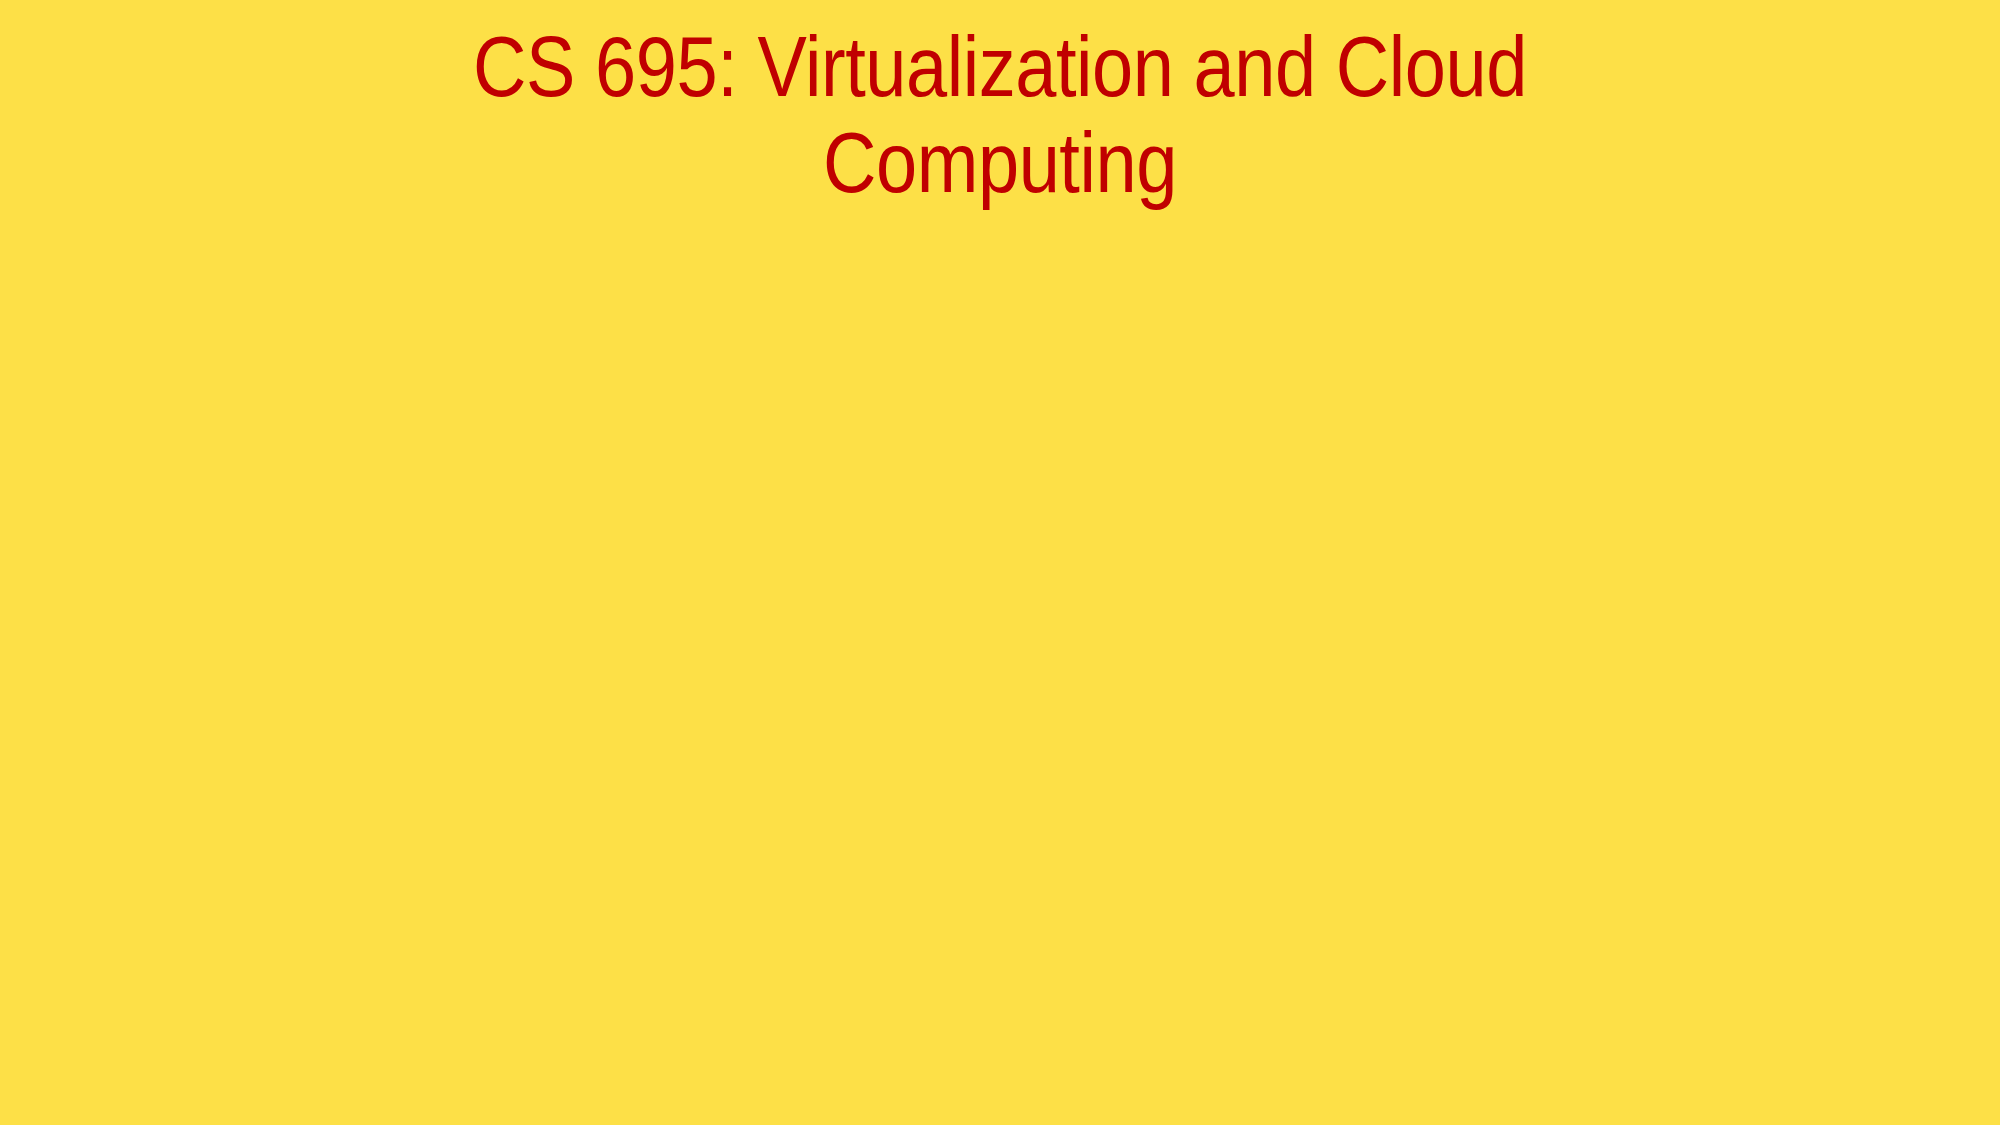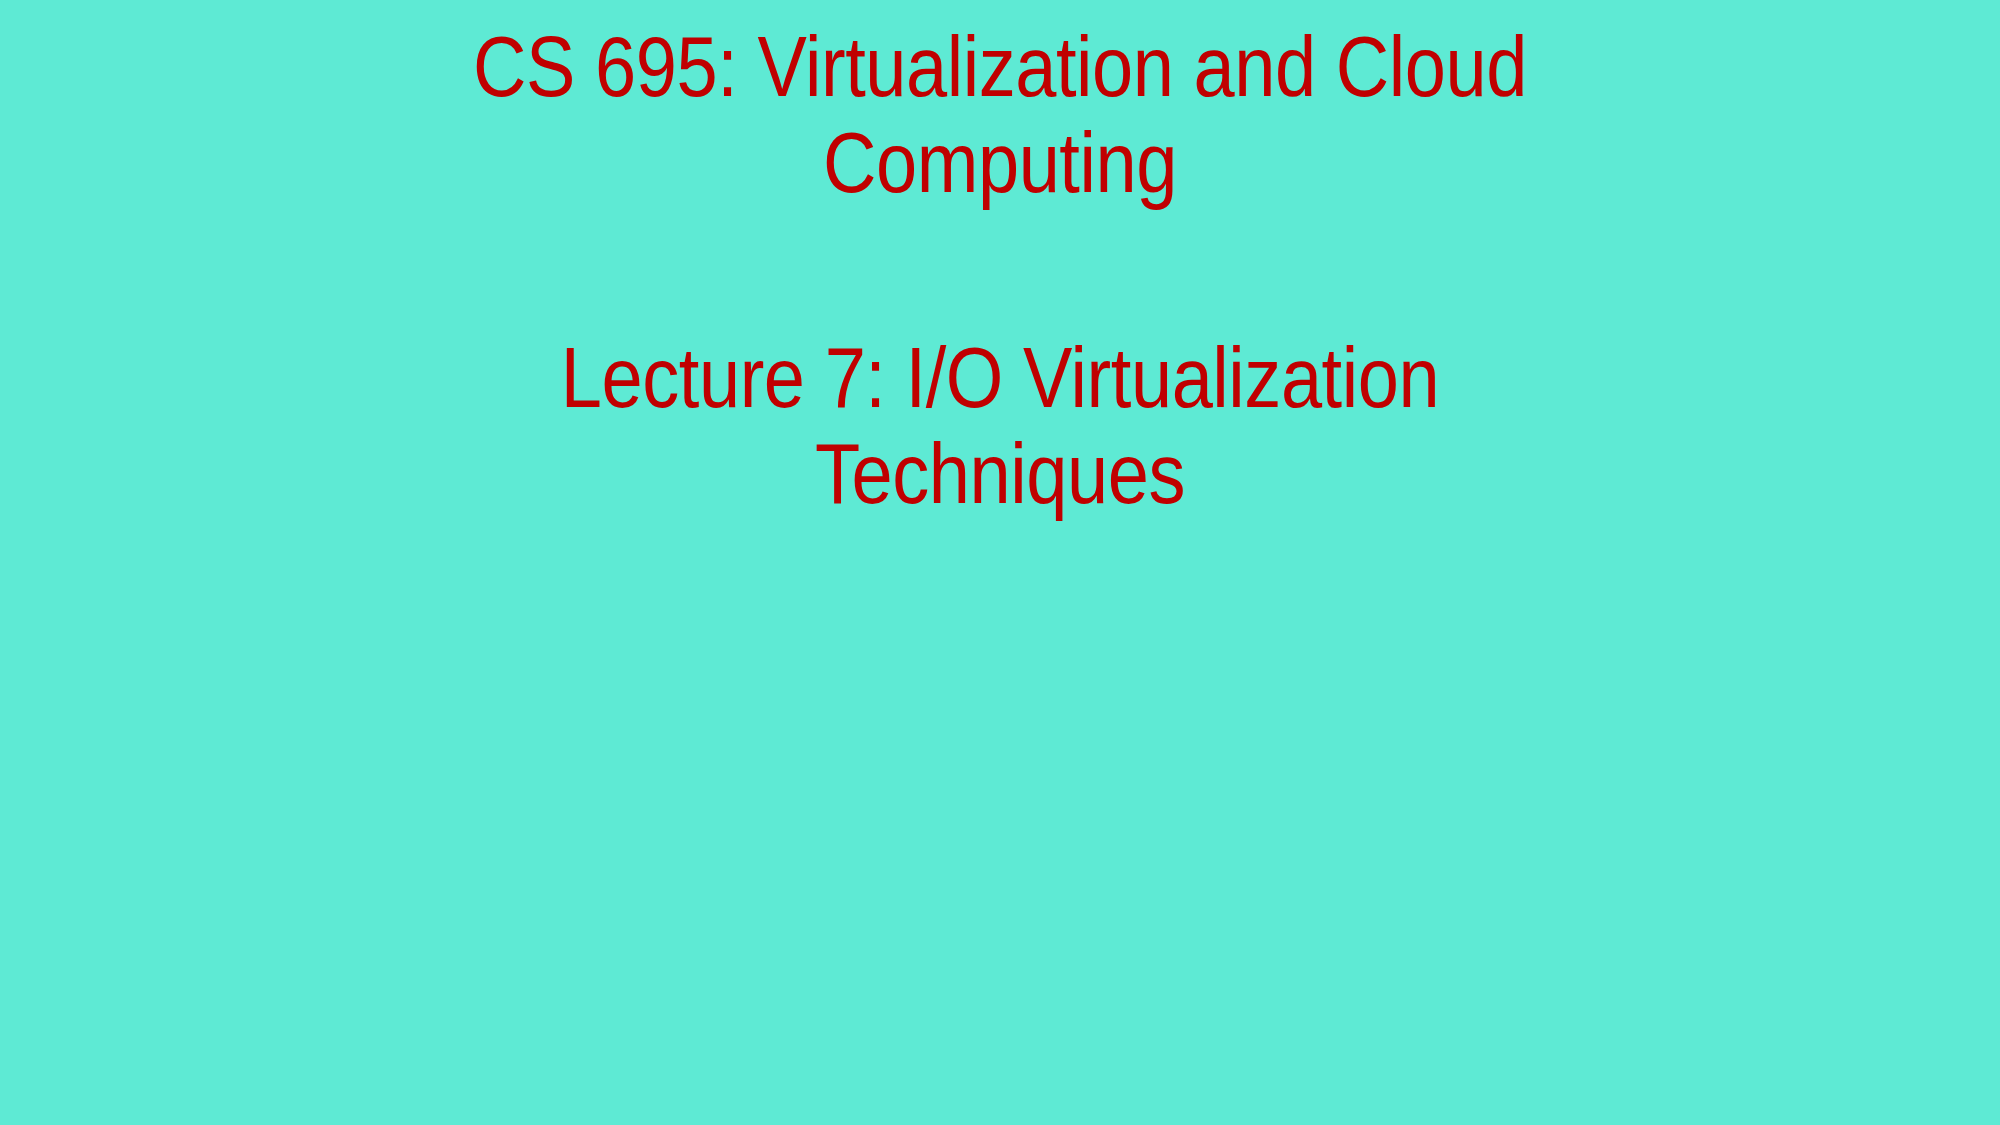--- a/index.html
+++ b/index.html
@@ -71,32 +71,28 @@
   .byline-line {
     display: block;
     transform: scaleX(0.88);
     transform-origin: center center;
     white-space: nowrap;
   }
 </style>
 </head>
 <body>
 
-<div class="slide" style="background: #5eead4;">
+<div class="slide" style="background: #fde047;">
 
   <div class="title-block" style="color: rgb(192, 0, 0);">
 
     <span class="title-para">
       <span class="title-line">CS 695: Virtualization and Cloud</span>
       <span class="title-line">Computing</span>
     </span>
 
     <span class="title-spacer"></span>
 
-    <span class="title-para">
-      <span class="title-line">Lecture 7: I/O Virtualization</span>
-      <span class="title-line">Techniques</span>
-    </span>
 
   </div>
 
 
 </div>
 
 </body></html>

